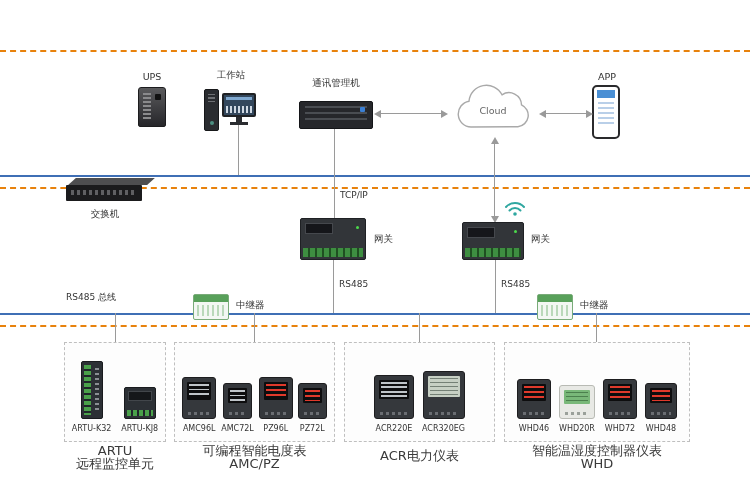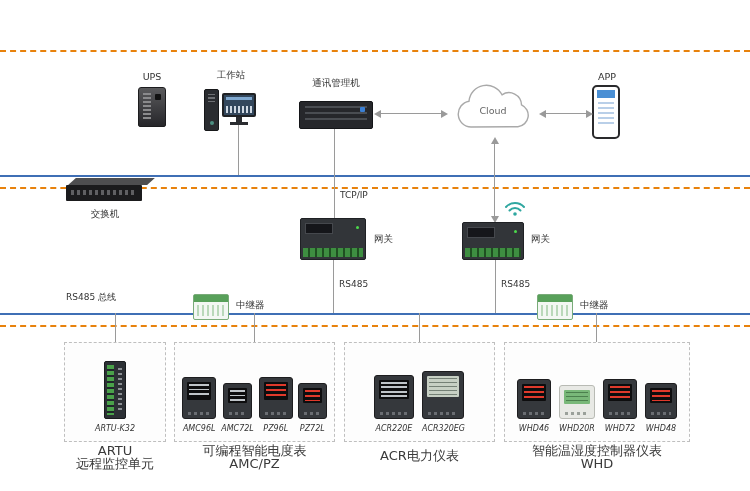--- a/index.html
+++ b/index.html
@@ -17,21 +17,21 @@
   .varrow::before{content:"";position:absolute;top:-7px;left:-3.5px;border-left:4px solid transparent;border-right:4px solid transparent;border-bottom:7px solid #9a9a9a;}
   .varrow::after{content:"";position:absolute;bottom:-7px;left:-3.5px;border-left:4px solid transparent;border-right:4px solid transparent;border-top:7px solid #9a9a9a;}
   
   .lbl{position:absolute;font-size:9.5px;color:#333;white-space:nowrap;}
   .lbl.center{text-align:center;}
   .lbl.small{font-size:9px;}
   .caption{position:absolute;text-align:center;font-size:13px;line-height:13px;color:#3a3a3a;}
   
   .gbox{position:absolute;border:1px dashed #bfbfbf;background:#fdfdfd;box-sizing:border-box;}
   .gflex{display:flex;align-items:flex-end;justify-content:center;gap:10px;height:100%;padding:6px 3px 8px;box-sizing:border-box;}
-  .cell{display:flex;flex-direction:column;align-items:center;gap:5px;font-style:italic;}
+  .cell{display:flex;flex-direction:column;align-items:center;gap:5px;}
   .dlabel{font-size:8px;color:#333;white-space:nowrap;}
   
   .dev{position:relative;box-sizing:border-box;}
   .ups{background:linear-gradient(180deg,#5a5a5c,#26262a);border:1px solid #1c1c1e;border-radius:3px 3px 2px 2px;}
   .ups::before{content:"";position:absolute;left:4px;top:5px;width:8px;height:26px;background:repeating-linear-gradient(180deg,#8a8a8c 0 2px,transparent 2px 4px);}
   .ups::after{content:"";position:absolute;right:4px;top:6px;width:6px;height:6px;background:#111;border-radius:1px;}
   .tower{background:#2a2c30;border:1px solid #17181a;border-radius:2px;}
   .tower::before{content:"";position:absolute;top:4px;left:3px;right:3px;height:9px;background:repeating-linear-gradient(180deg,#6e7074 0 1.5px,transparent 1.5px 3.5px);}
   .tower::after{content:"";position:absolute;bottom:5px;left:5px;width:4px;height:4px;border-radius:50%;background:#5a9;opacity:.8;}
   .monitor{background:#1f2124;border-radius:2px;}
@@ -149,20 +149,24 @@
   <div class="vconn" style="left:254px;top:292px;height:30px"></div>
   <div class="vconn" style="left:419px;top:292px;height:30px"></div>
   <div class="vconn" style="left:596px;top:292px;height:30px"></div>
 
   <div class="gbox" style="left:64px;top:321px;width:102px;height:100px">
     <div class="gflex">
       <div class="cell">
         <div class="dev artu32" style="width:22px;height:58px"></div>
         <div class="dlabel">ARTU-K32</div>
       </div>
+      <div class="cell">
+        <div class="dev artukj8" style="width:32px;height:32px"></div>
+        <div class="dlabel">ARTU-KJ8</div>
+      </div>
     </div>
   </div>
   <div class="caption" style="left:64px;top:423px;width:102px">
     <div>ARTU</div>
     <div>远程监控单元</div>
   </div>
 
   <div class="gbox" style="left:174px;top:321px;width:161px;height:100px">
     <div class="gflex" style="gap:5px">
       <div class="cell">

